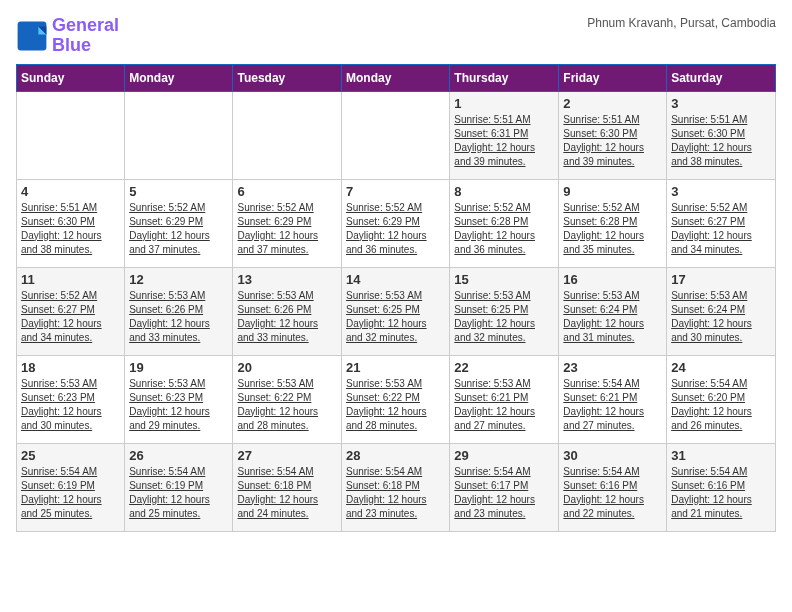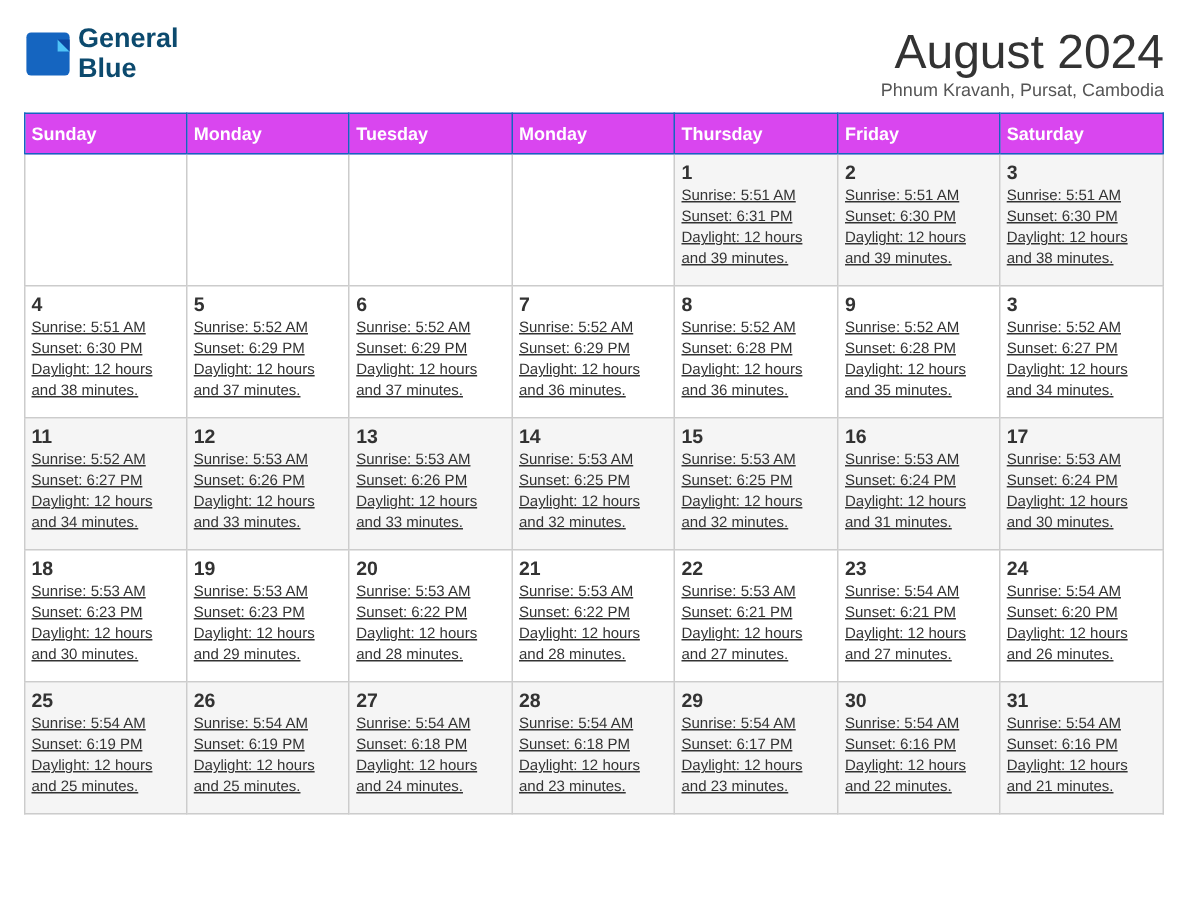--- a/index.html
+++ b/index.html
@@ -21,21 +21,21 @@
       align-items: center;
       gap: 4px;
     }
     .logo-text {
       font-size: 18px;
       font-weight: bold;
       color: #333;
       line-height: 1.1;
     }
     .logo-text span {
-      color: #0c4a6e;
+      color: #8b5cf6;
     }
     .logo-icon {
       width: 32px;
       height: 32px;
     }
     .title-area {
       text-align: right;
     }
     .month-year {
       font-size: 32px;
@@ -45,21 +45,21 @@
     .location {
       font-size: 12px;
       color: #555;
     }
     table {
       width: 100%;
       border-collapse: collapse;
       font-size: 11px;
     }
     thead tr th {
-      background-color: #d946ef;
+      background-color: #701a75;
       color: #fff;
       padding: 6px 4px;
       text-align: left;
       font-size: 12px;
       font-weight: bold;
       border: 1px solid #1565c0;
     }
     tbody tr td {
       border: 1px solid #ccc;
       vertical-align: top;
@@ -96,21 +96,20 @@
       <rect x="2" y="2" width="36" height="36" rx="4" fill="#1565c0"></rect>
       <polygon points="28,8 38,18 28,18" fill="#4fc3f7"></polygon>
       <polygon points="28,8 38,8 38,18" fill="#0d47a1"></polygon>
     </svg>
     <div class="logo-text">
       <div><span>General</span></div>
       <div><span>Blue</span></div>
     </div>
   </div>
   <div class="title-area">
-    <div class="month-year">August 2024</div>
     <div class="location">Phnum Kravanh, Pursat, Cambodia</div>
   </div>
 </div>
 
 <table>
   <thead>
     <tr id="header-row">
         <th>Sunday</th>
         <th>Monday</th>
         <th>Tuesday</th>

